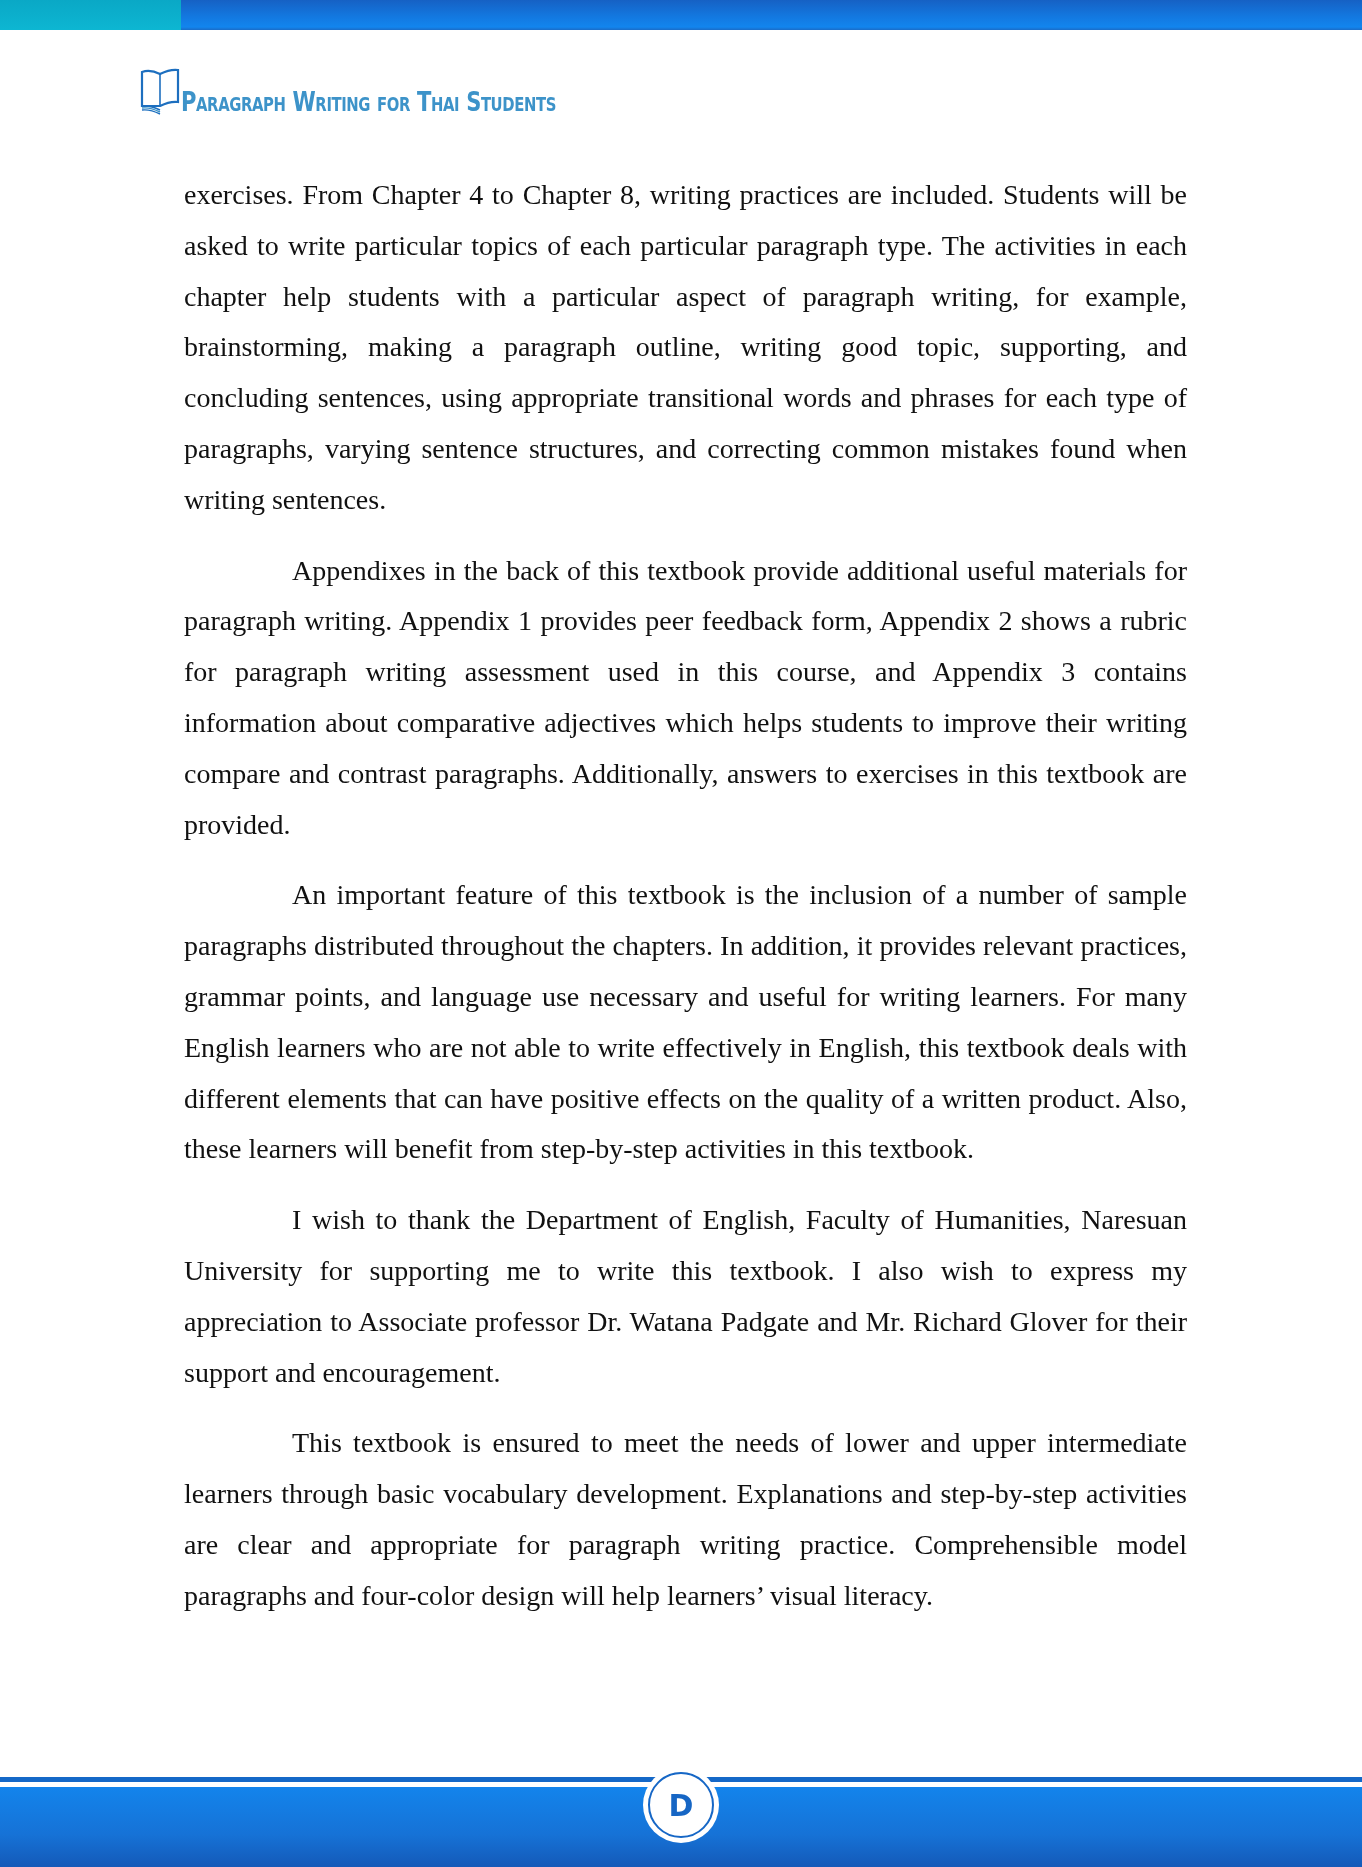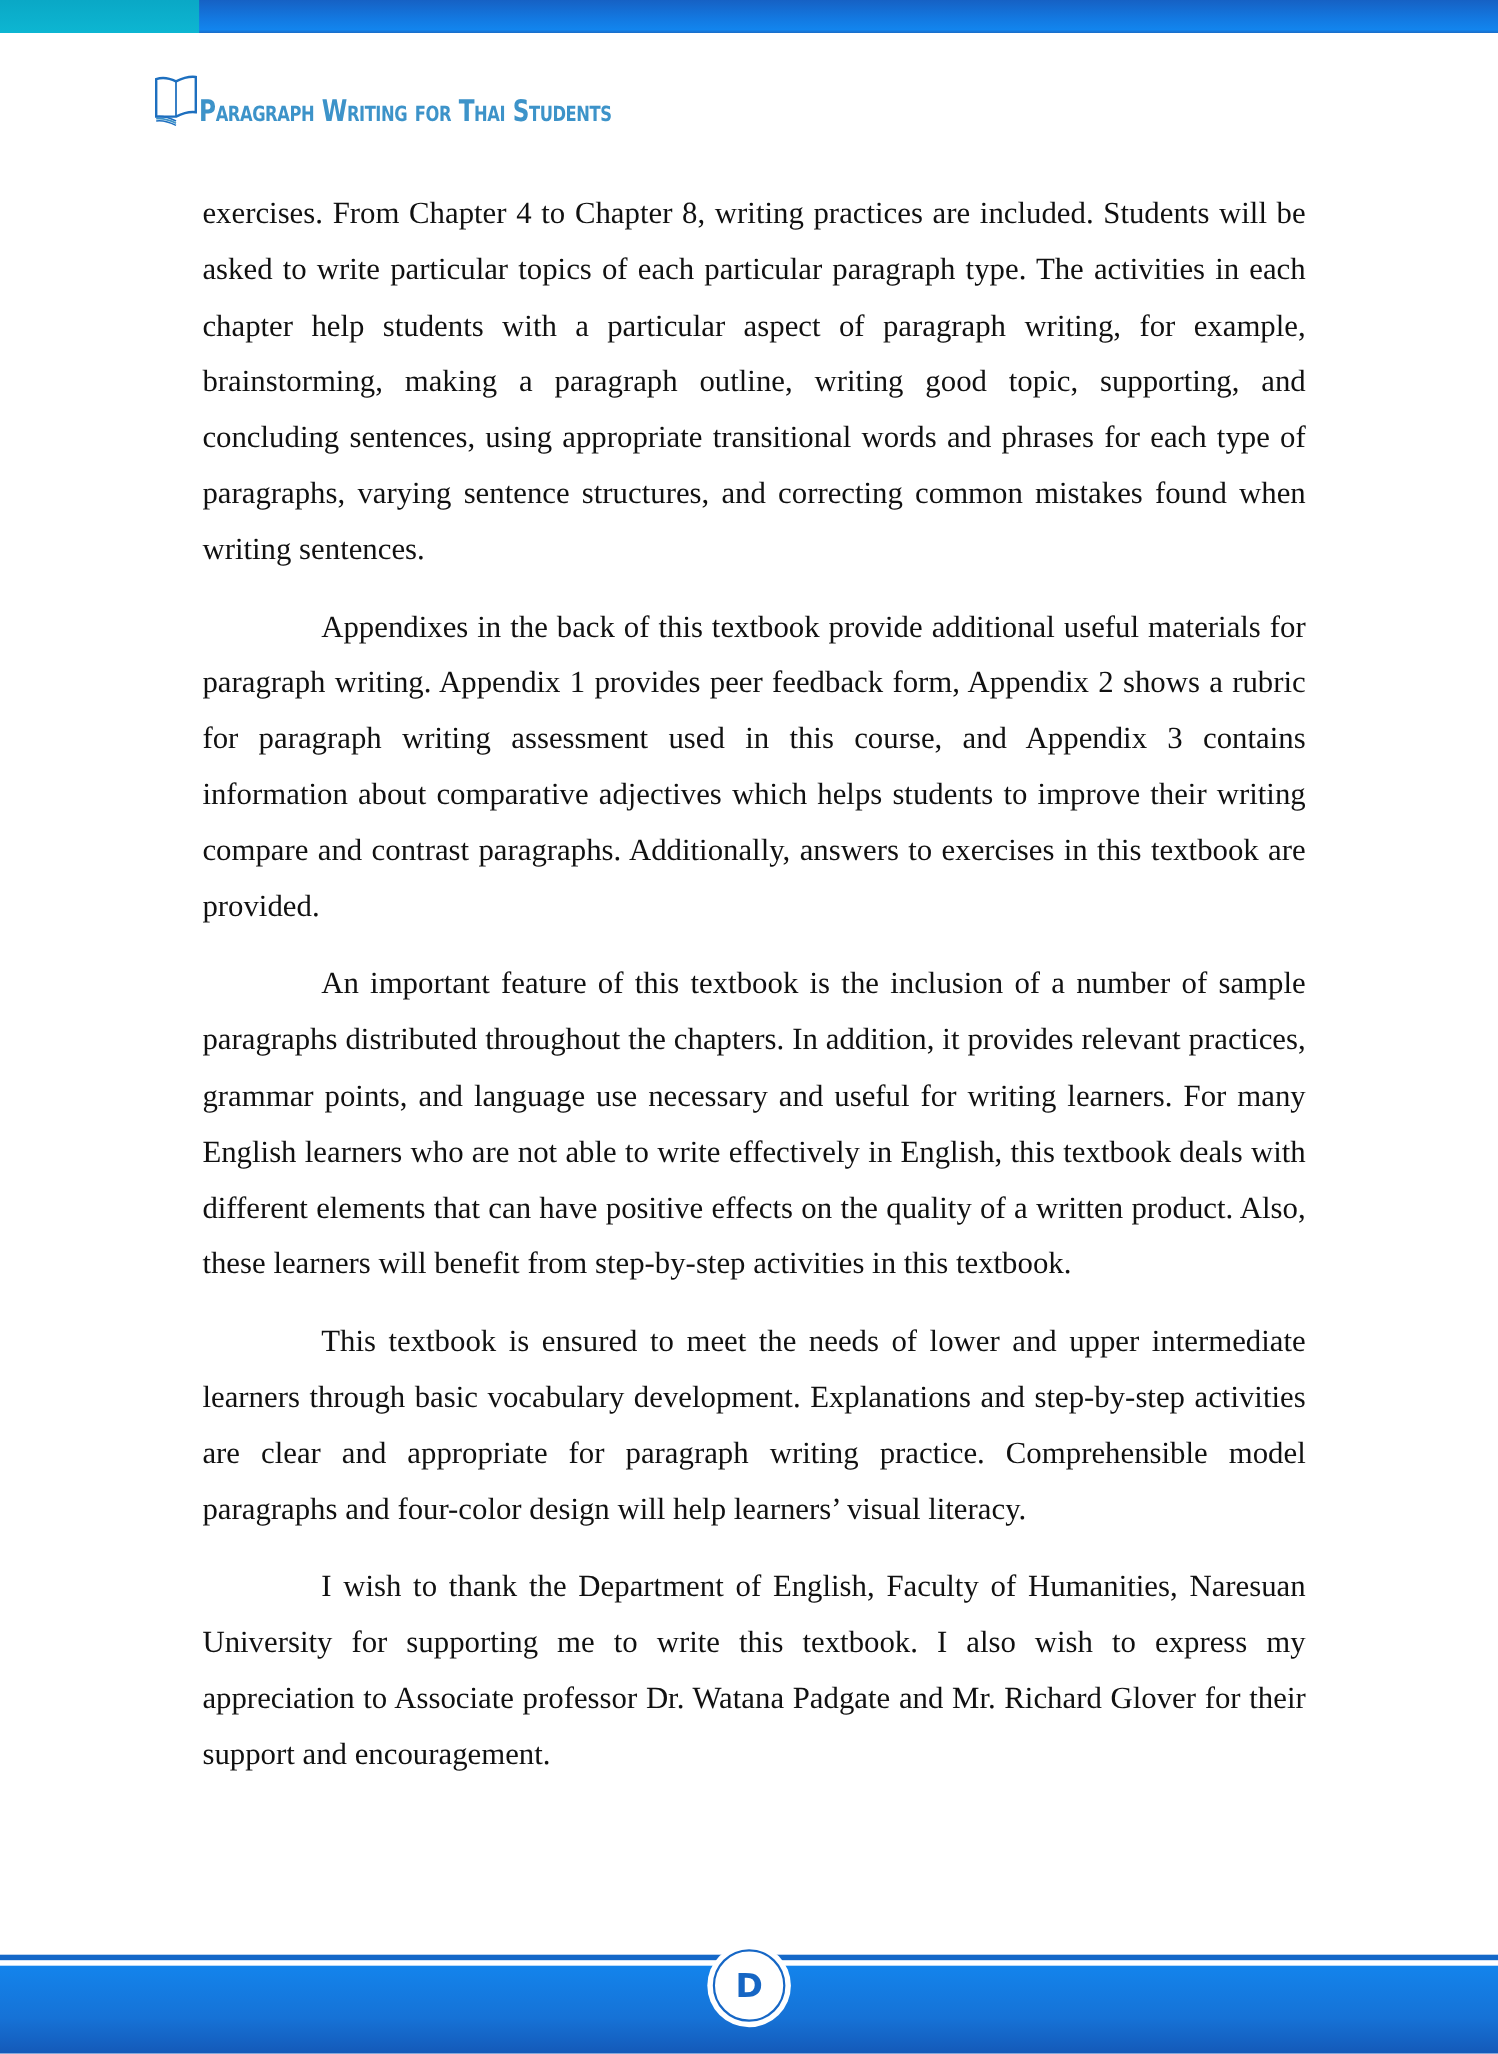--- a/index.html
+++ b/index.html
@@ -40,21 +40,21 @@
     <path d="M2 42 Q10 41 20 46" fill="none" stroke="#3d93c9" stroke-width="1.4"></path>
     <path d="M2 44 Q10 43 20 48" fill="none" stroke="#1d6fbf" stroke-width="1.4"></path>
   </svg>
   <div class="header-title">Paragraph Writing for Thai Students</div>
 </div>
 
 <div class="content">
   <p>exercises. From Chapter 4 to Chapter 8, writing practices are included. Students will be asked to write particular topics of each particular paragraph type. The activities in each chapter help students with a particular aspect of paragraph writing, for example, brainstorming, making a paragraph outline, writing good topic, supporting, and concluding sentences, using appropriate transitional words and phrases for each type of paragraphs, varying sentence structures, and correcting common mistakes found when writing sentences.</p>
   <p class="indent">Appendixes in the back of this textbook provide additional useful materials for paragraph writing. Appendix 1 provides peer feedback form, Appendix 2 shows a rubric for paragraph writing assessment used in this course, and Appendix 3 contains information about comparative adjectives which helps students to improve their writing compare and contrast paragraphs. Additionally, answers to exercises in this textbook are provided.</p>
   <p class="indent">An important feature of this textbook is the inclusion of a number of sample paragraphs distributed throughout the chapters. In addition, it provides relevant practices, grammar points, and language use necessary and useful for writing learners. For many English learners who are not able to write effectively in English, this textbook deals with different elements that can have positive effects on the quality of a written product. Also, these learners will benefit from step-by-step activities in this textbook.</p>
+  <p class="indent">I wish to thank the Department of English, Faculty of Humanities, Naresuan University for supporting me to write this textbook. I also wish to express my appreciation to Associate professor Dr. Watana Padgate and Mr. Richard Glover for their support and encouragement.</p>
   <p class="indent">This textbook is ensured to meet the needs of lower and upper intermediate learners through basic vocabulary development. Explanations and step-by-step activities are clear and appropriate for paragraph writing practice. Comprehensible model paragraphs and four-color design will help learners’ visual literacy.</p>
-  <p class="indent">I wish to thank the Department of English, Faculty of Humanities, Naresuan University for supporting me to write this textbook. I also wish to express my appreciation to Associate professor Dr. Watana Padgate and Mr. Richard Glover for their support and encouragement.</p>
 </div>
 
 <div class="footer-line"></div>
 <div class="footer-band"></div>
 <div class="page-badge">
   <div class="page-badge-inner">D</div>
 </div>
 
 </body></html>

